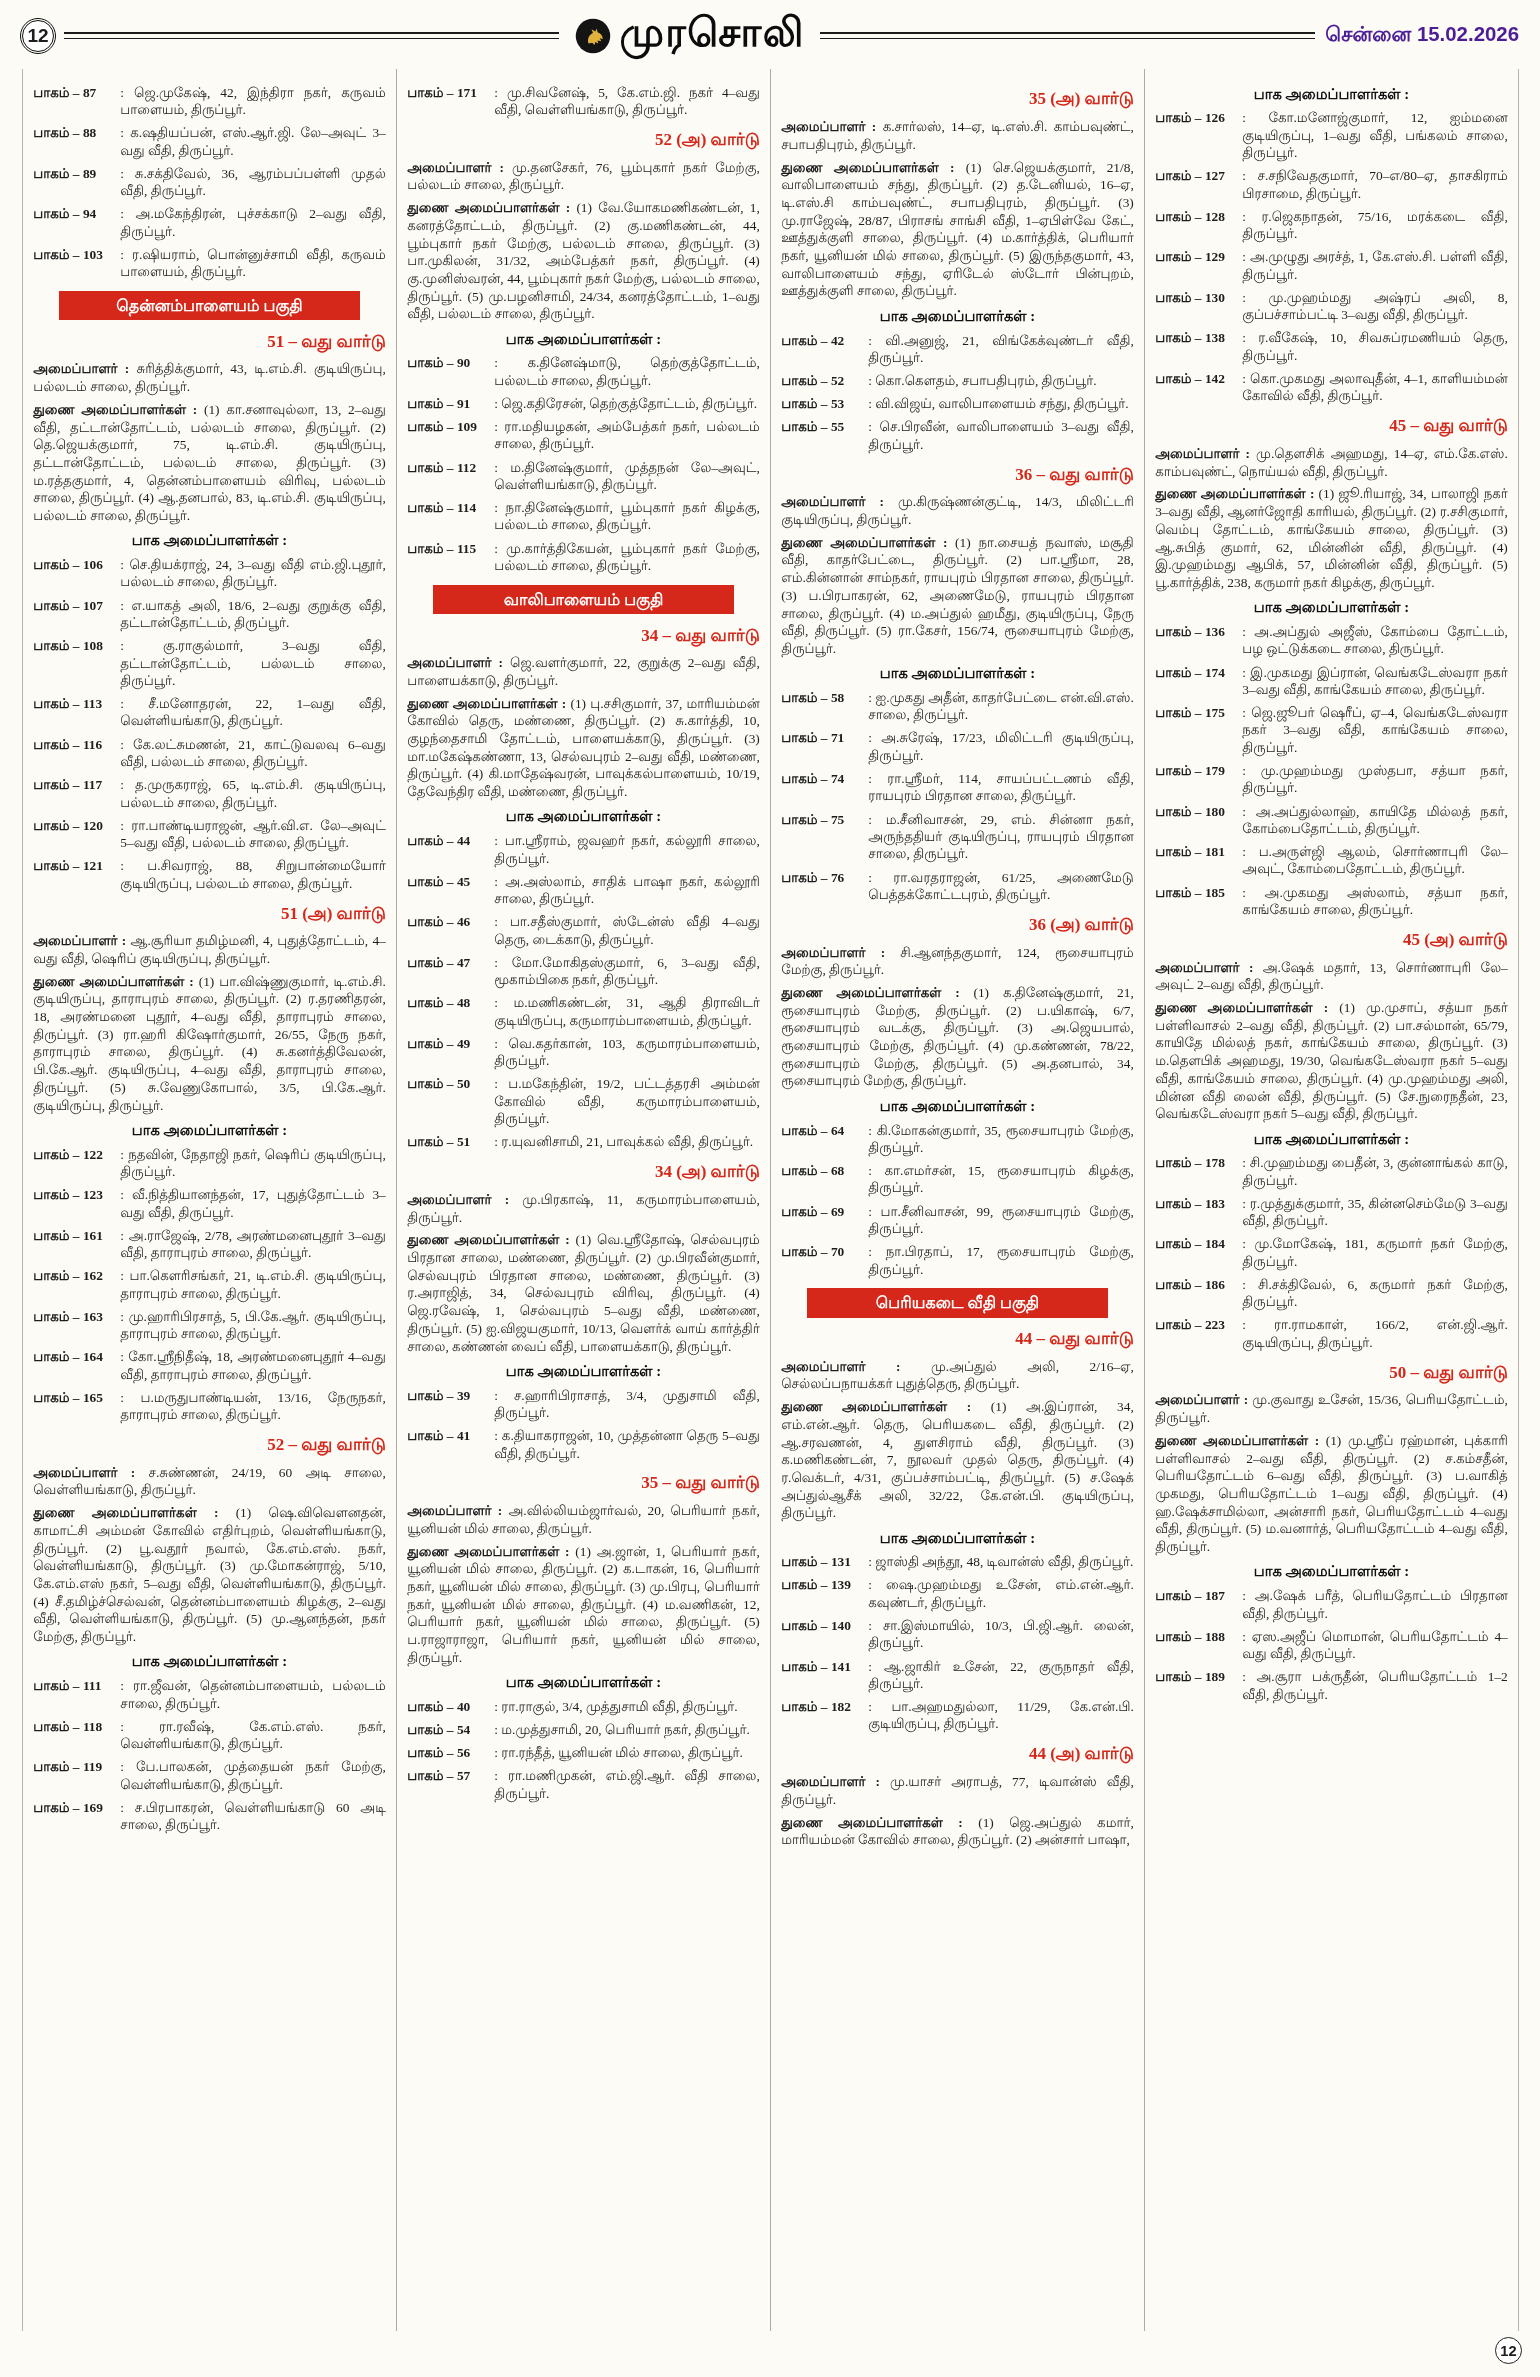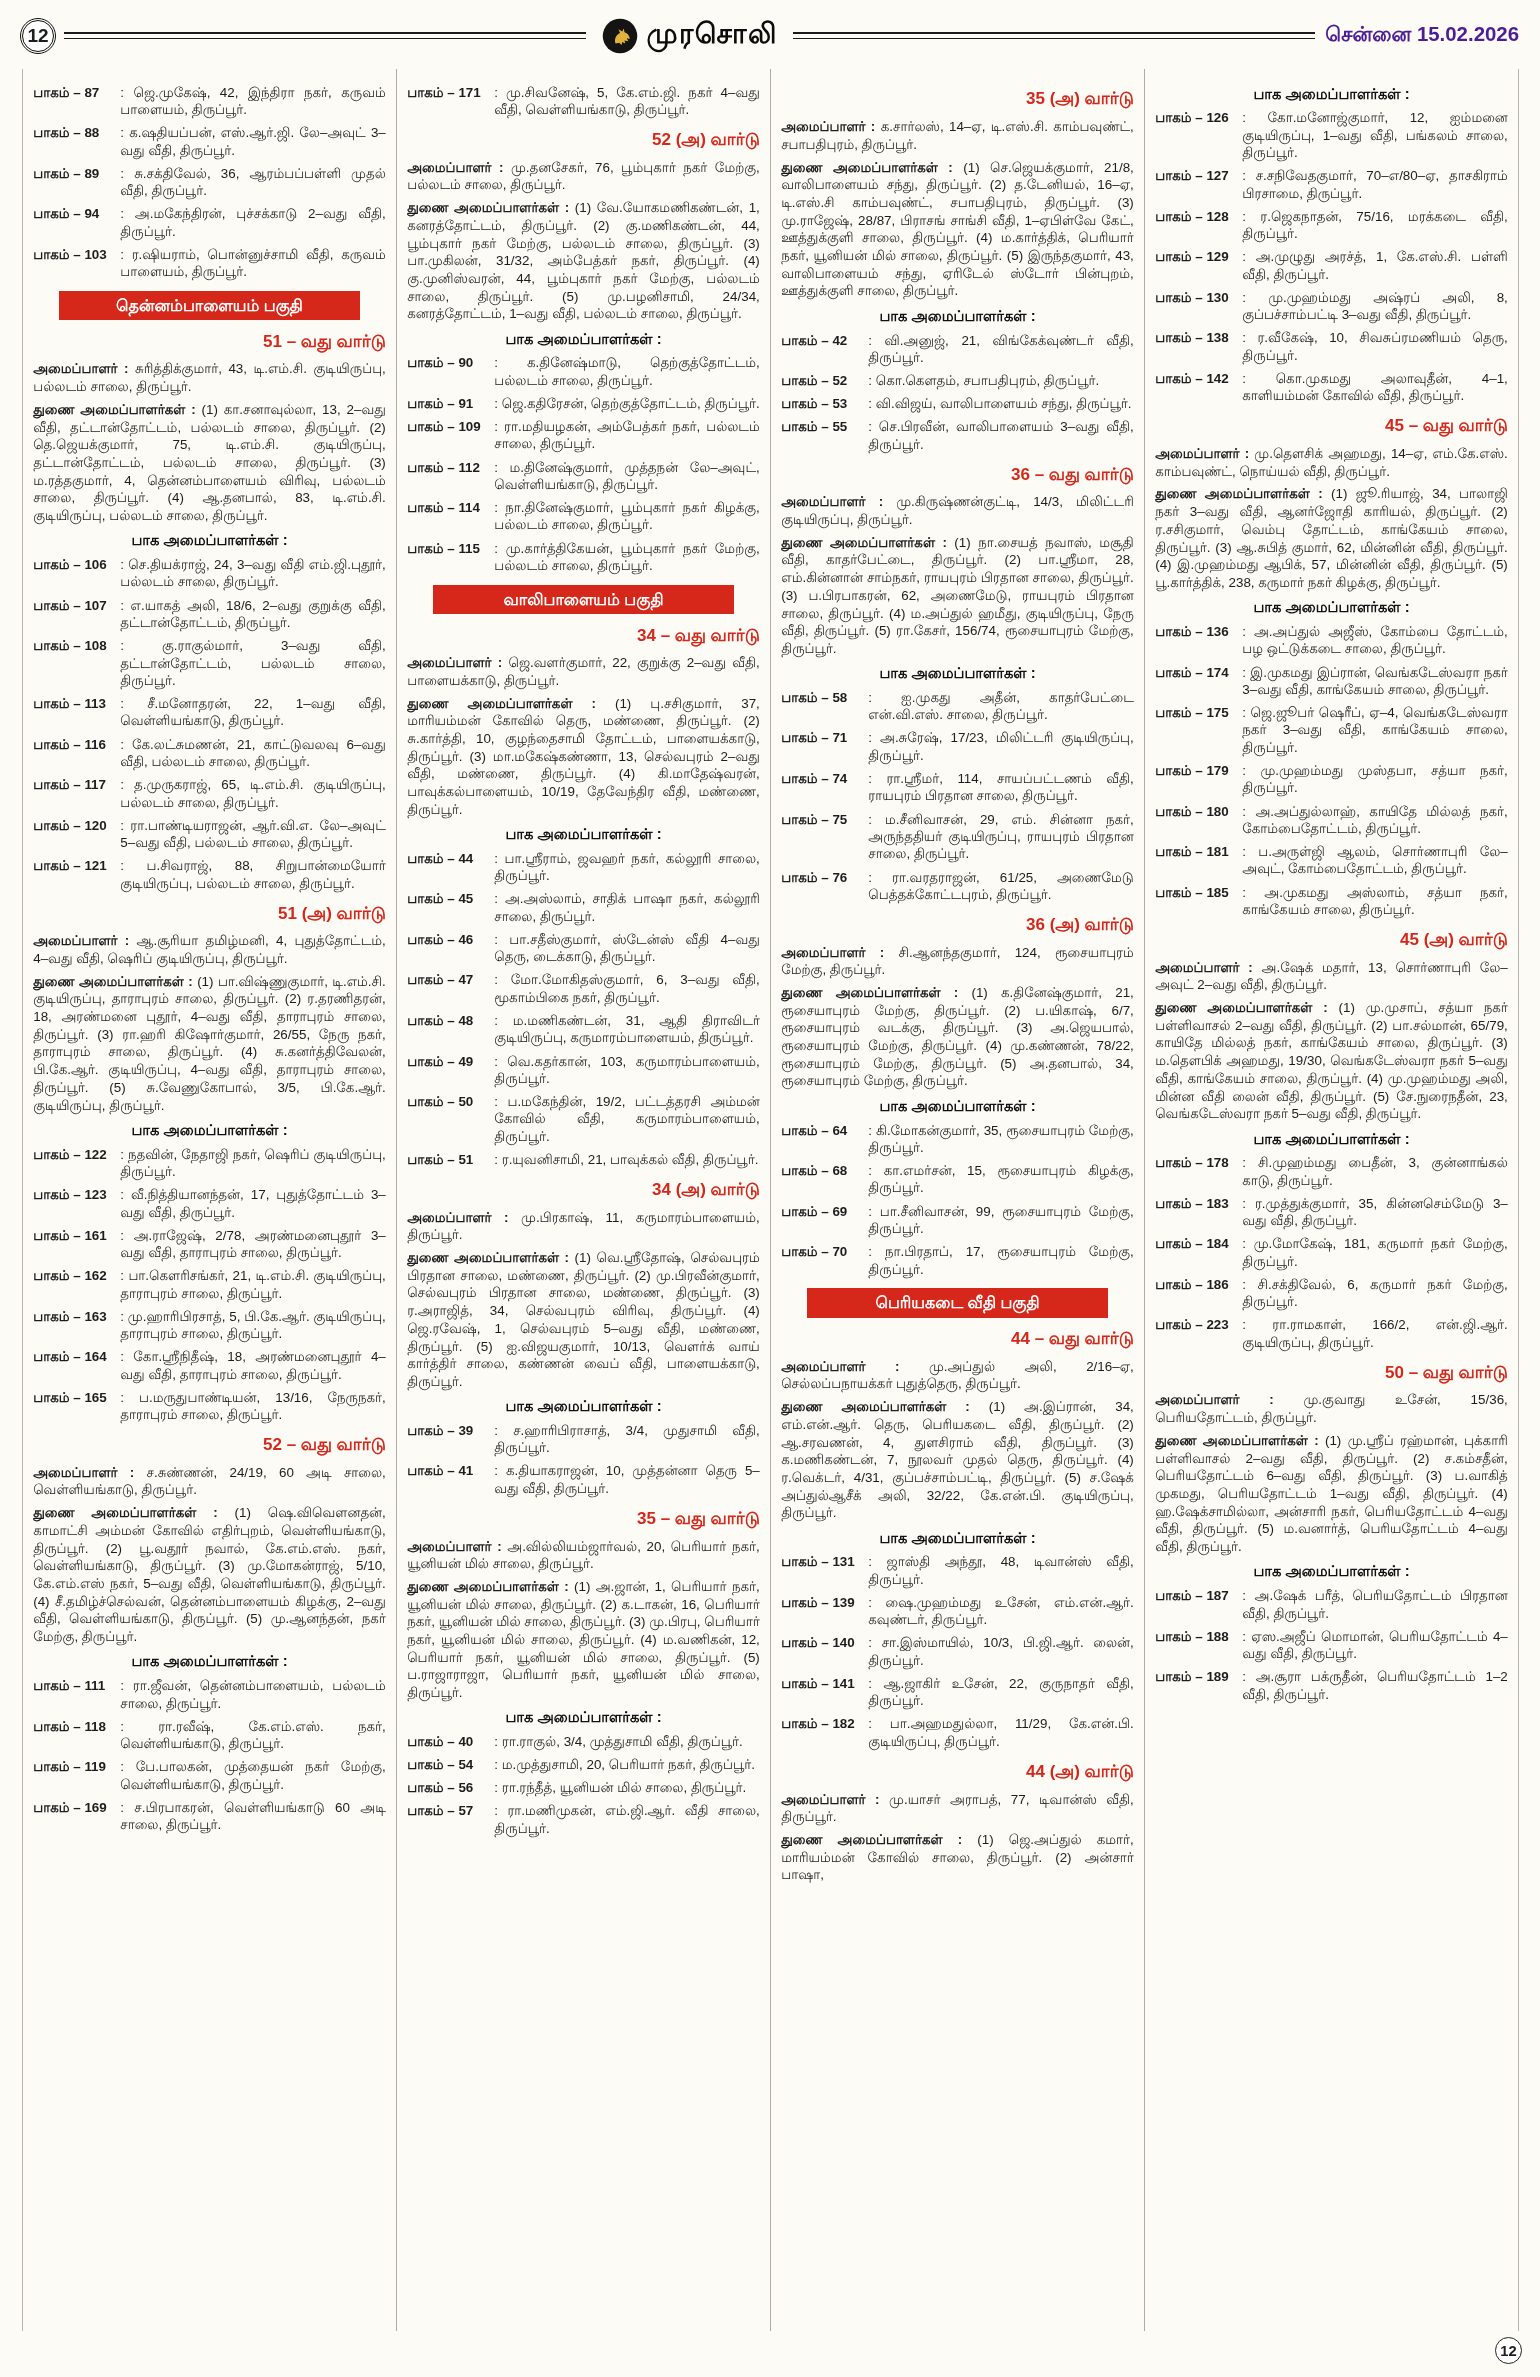--- a/index.html
+++ b/index.html
@@ -17,30 +17,30 @@
   .header { display:flex; align-items:center; gap:10.2px; height:46px; }
   .page-circle {
     width:32px; height:32px; border-radius:50%;
     border:1.9px solid #111; outline:1.3px solid #111; outline-offset:1.9px;
     display:flex; align-items:center; justify-content:center;
     font-weight:bold; font-size:19px; background:#fff; flex:0 0 auto;
   }
   .rule { flex:1 1 auto; height:7px; border-top:2.6px solid #1b1b1b; border-bottom:1.3px solid #1b1b1b; }
   .masthead { display:flex; align-items:center; gap:9px; flex:0 0 auto; padding:0 5.1px; }
   .logo { width:36px; height:36px; flex:0 0 auto; }
-  .masthead-title { font-size:28px; font-weight:bold; letter-spacing:1.3px; color:#0c0c0c; }
+  .masthead-title { font-size:40px; font-weight:bold; letter-spacing:1.3px; color:#0c0c0c; }
   .edition { font-size:20.4px; font-weight:bold; white-space:nowrap; flex:0 0 auto; color:#4c1d95; }
 
   
   .columns {
     display:flex; margin-top:10.2px;
     border-left:0.6px solid #b9b4aa; border-right:0.6px solid #b9b4aa;
     height:2262px; overflow:hidden;
   }
-  .col { flex:1 1 0; padding:9px 10.2px 0; border-right:0.6px solid #b1aca2; overflow:hidden; }
+  .col { flex:1 1 0; padding:9px 10.2px 0; border-right:0.6px solid #b1aca2; overflow:hidden;font-family:Liberation Serif, serif; }
   .col:last-child { border-right:none; }
 
   :root { --red:#d5281b; }
 
   .section-bar {
     background:var(--red); color:#fff; font-weight:bold; text-align:center;
     font-size:16px; line-height:1.2; padding:5.1px 6.4px; margin:10.2px 25.5px 7.7px;
   }
   .ward-head { color:var(--red); font-weight:bold; text-align:right; font-size:17px; margin:11.5px 0 7.7px; }
   .subhead { font-weight:bold; text-align:center; font-size:14.7px; margin:7.7px 0 5.1px; color:#111; }

